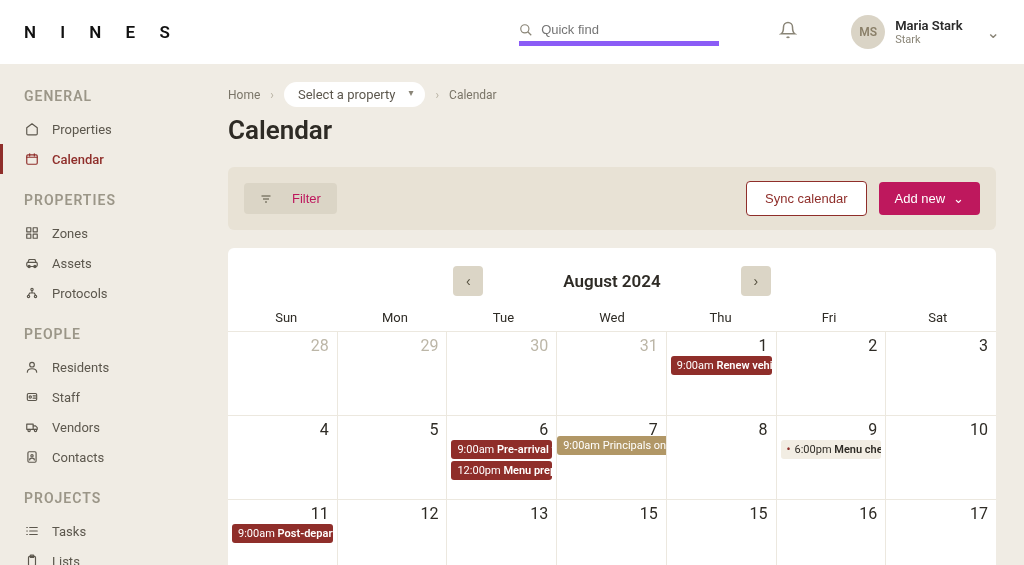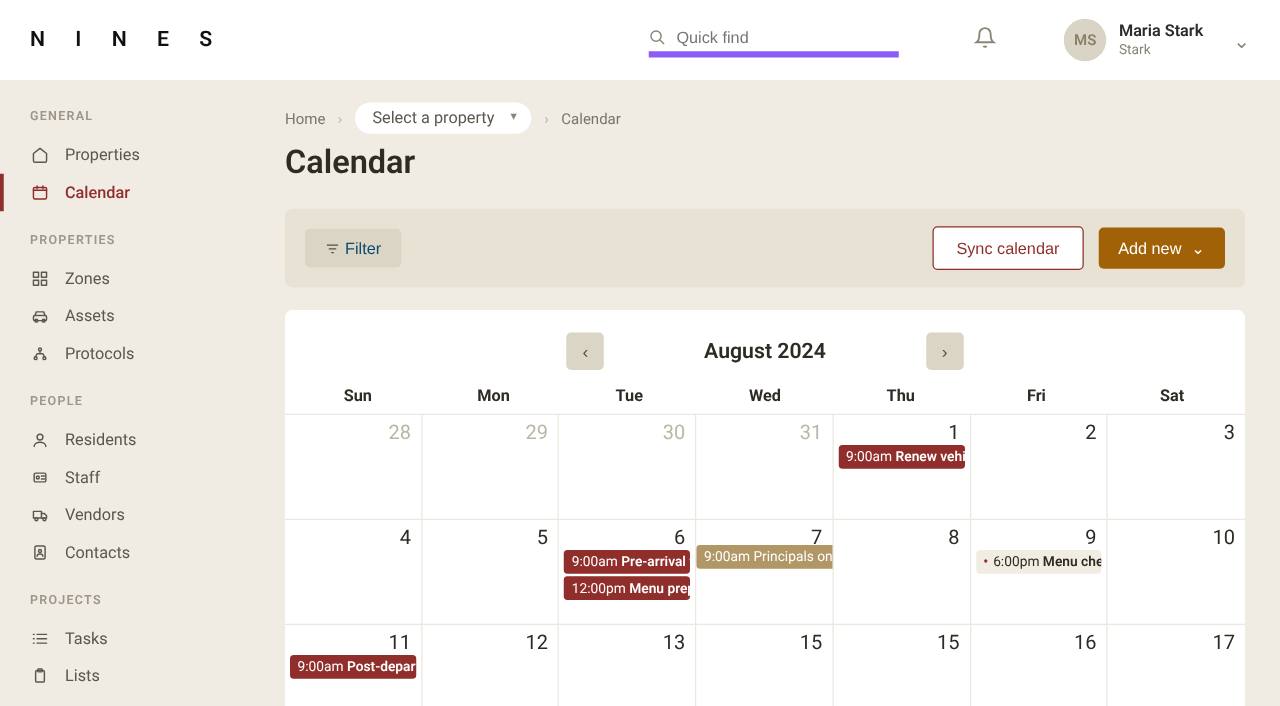--- a/index.html
+++ b/index.html
@@ -15,49 +15,49 @@
   .avatar { width: 34px; height: 34px; border-radius: 50%; background: #dad4c6; color: #8a7f68; font-size: 12px; font-weight: 600; display: flex; align-items: center; justify-content: center; margin-right: 10px; }
   .user-block { display: flex; align-items: center; cursor: pointer; }
   .user-text { display: flex; flex-direction: column; margin-right: 24px; }
   .user-name { font-size: 13px; font-weight: 600; color: #2b2b2b; }
   .user-sub { font-size: 11px; color: #8a8577; }
   .chev { color: #8a8577; }
 
   
   .layout { display: flex; height: calc(565px - 64px); }
   .sidebar { width: 200px; padding: 24px 0; background: #f0ece4; overflow: hidden; }
-  .sb-heading { font-size: 10px; letter-spacing: 1px; color: #9b9688; padding: 18px 24px 10px; font-weight: 600; }
+  .sb-heading { font-size: 14px; letter-spacing: 1px; color: #9b9688; padding: 18px 24px 10px; font-weight: 600; }
   .sb-heading:first-child { padding-top: 0; }
   .sb-item { display: flex; align-items: center; padding: 7px 24px; font-size: 13px; color: #5c574d; cursor: pointer; }
   .sb-item.active { color: #8f2e2a; border-left: 3px solid #8f2e2a; padding-left: 21px; font-weight: 500; }
   .sb-item .ic { width: 16px; height: 16px; margin-right: 12px; display:flex; align-items:center; justify-content:center; color:inherit; }
   .sb-item .ic svg { stroke: currentColor; }
 
   .main { flex: 1; padding: 18px 28px; overflow: hidden; }
   .crumbs { display: flex; align-items: center; gap: 10px; font-size: 12px; color: #7a7568; margin-bottom: 8px; }
   .crumbs a { color: #7a7568; text-decoration: none; }
   .prop-select { background: #fff; border-radius: 16px; padding: 5px 30px 5px 14px; font-size: 13px; color: #5c574d; position: relative; cursor: pointer; }
   .prop-select::after { content: "▾"; position: absolute; right: 12px; top: 5px; font-size: 10px; color: #8a8577; }
   .cr-sep { color: #b8b2a3; }
 
   .page-title { font-size: 26px; font-weight: 600; color: #2e2b25; margin-bottom: 22px; }
 
   .toolbar { background: #e8e2d5; border-radius: 6px; padding: 14px 16px; display: flex; align-items: center; margin-bottom: 18px; }
-  .filter-btn { background: #dbd5c6; border: none; border-radius: 4px; padding: 8px 16px; font-size: 13px; color: #0c4a6e; cursor: pointer; display:flex; align-items:center; gap:4px;}
+  .filter-btn { background: #dbd5c6; border: none; border-radius: 4px; padding: 8px 16px; font-size: 13px; color: #be185d; cursor: pointer; display:flex; align-items:center; gap:20px;}
   .spacer { flex: 1; }
   .sync-btn { background: #fff; border: 1px solid #8f2e2a; color: #8f2e2a; border-radius: 4px; padding: 9px 18px; font-size: 13px; cursor: pointer; margin-right: 12px; }
-  .add-btn { background: #a16207; color: #fff; border: none; border-radius: 4px; padding: 9px 16px; font-size: 13px; cursor: pointer; display:flex; align-items:center; gap:8px;}
+  .add-btn { background: #be185d; color: #fff; border: none; border-radius: 4px; padding: 9px 16px; font-size: 13px; cursor: pointer; display:flex; align-items:center; gap:8px;}
 
   .cal-card { background: #fff; border-radius: 6px; padding: 18px 0 0; }
   .month-nav { display: flex; align-items: center; justify-content: center; gap: 80px; margin-bottom: 14px; }
   .month-nav .nav-btn { width: 30px; height: 30px; background: #dbd5c6; border: none; border-radius: 4px; cursor: pointer; color: #55503f; font-size: 14px; }
   .month-label { font-size: 17px; font-weight: 600; color: #2e2b25; }
 
   .grid-head { display: grid; grid-template-columns: repeat(7, 1fr); padding: 0 4px 6px; }
-  .grid-head div { text-align: center; font-size: 13px; font-weight: 700; color: #2e2b25; }
+  .grid-head div { text-align: center; font-size: 13px; font-weight: 400; color: #2e2b25; }
 
   .grid { display: grid; grid-template-columns: repeat(7, 1fr); border-top: 1px solid #ece8df; }
   .cell { border-right: 1px solid #ece8df; border-bottom: 1px solid #ece8df; min-height: 84px; position: relative; padding: 4px 4px 2px; overflow: hidden; }
   .cell:nth-child(7n) { border-right: none; }
   .daynum { position: absolute; top: 4px; right: 8px; font-size: 16px; color: #2e2b25; }
   .daynum.dim { color: #bcb6a7; }
   .ev { margin-top: 20px; background: #8f2e2a; color: #fff; font-size: 11px; border-radius: 3px; padding: 3px 6px; white-space: nowrap; overflow: hidden; cursor: pointer; }
   .ev + .ev { margin-top: 2px; }
   .ev .t { font-weight: 400; }
   .ev .l { font-weight: 600; }

